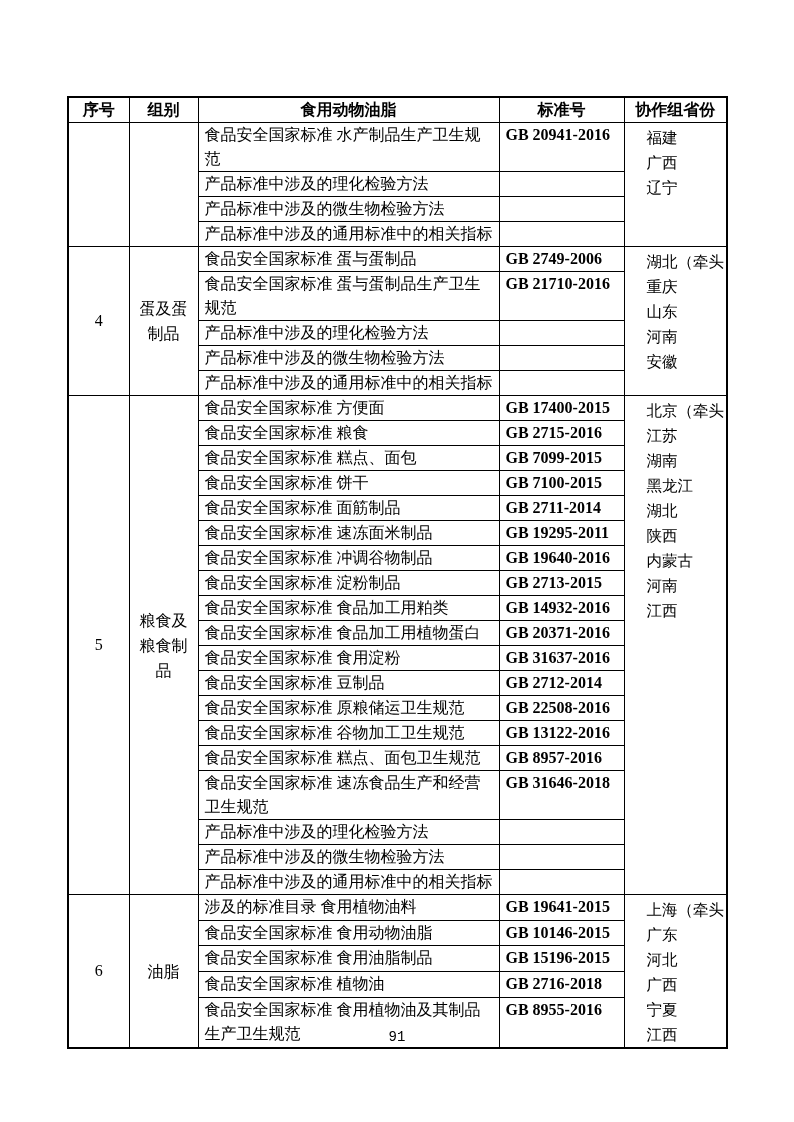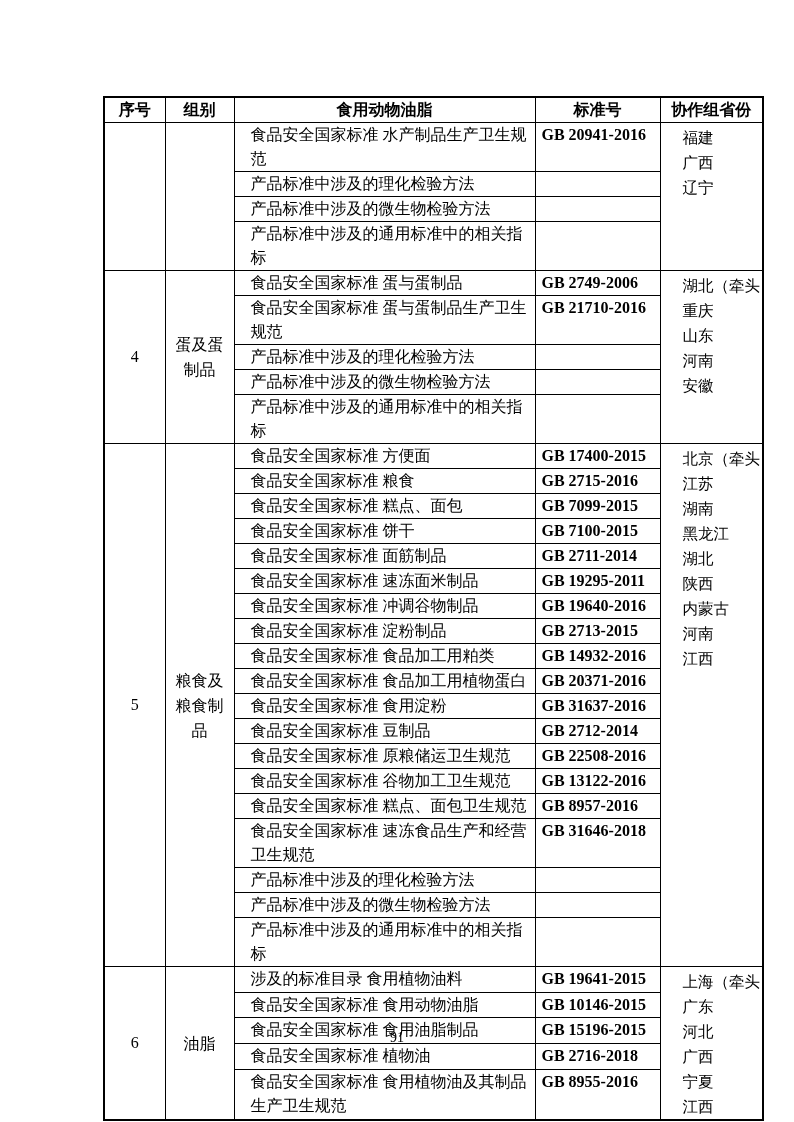--- a/index.html
+++ b/index.html
@@ -17,21 +17,20 @@
   }
   .doc-table {
     position: absolute;
     left: 67px;
     top: 96px;
     width: 659px;
     border-collapse: collapse;
     table-layout: fixed;
     border: 2px solid #000;
     font-family: "Liberation Serif", "DejaVu Serif", serif;
-    margin-left: 36px;
   }
   .doc-table th, .doc-table td {
     border: 1px solid #000;
     padding: 0;
     overflow: hidden;
   }
   .doc-table thead tr {
     height: 25px;
   }
   .doc-table th {
@@ -53,21 +52,21 @@
     text-align: center;
     vertical-align: middle;
   }
   td.group {
     vertical-align: middle;
     padding: 0 7px;
     line-height: 25px;
     text-align: center;
   }
   td.cat {
-    padding: 0 5px 0 16px;
+    padding: 0 5px 0 6px;
     text-align: left;
   }
   td.code {
     padding: 0 3px 0 6px;
     white-space: nowrap;
     font-weight: bold;
   }
   td.prov {
     padding: 2px 1px 0 22px;
     line-height: 25px;
@@ -77,20 +76,21 @@
     white-space: nowrap;
   }
   .page-number {
     position: absolute;
     left: 0;
     top: 1029px;
     width: 794px;
     text-align: center;
     font-size: 14px;
     line-height: 17px;
+    font-family: Liberation Mono, monospace;
   }
 </style>
 </head>
 <body>
 
 <table class="doc-table">
   <colgroup>
     <col style="width:61px">
     <col style="width:69px">
     <col style="width:301px">

